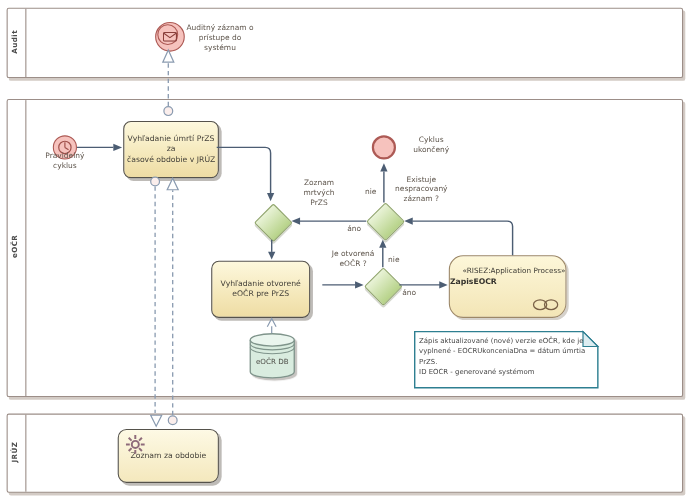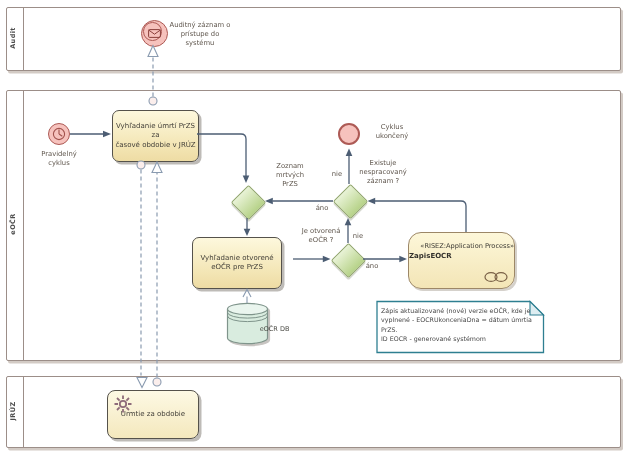--- a/index.html
+++ b/index.html
@@ -62,21 +62,21 @@
   <div class="lbl" style="left:169px;top:21px;width:62px;">Auditný záznam o
 prístupe do
 systému</div>
 
   <div class="event" style="left:48px;top:123px;width:22px;height:22px;border:1.6px solid #ad5a55;box-sizing:border-box;">
     <svg width="16" height="16" style="position:absolute;left:1.5px;top:1.5px;">
       <circle cx="8" cy="8" r="5.6" fill="none" stroke="#a1524d" stroke-width="1.1"></circle>
       <path d="M8 8 L8 3.4 M8 8 L11.3 10.2" fill="none" stroke="#a1524d" stroke-width="1.1"></path>
     </svg>
   </div>
-  <div class="lbl" style="left:31px;top:150px;width:56px;">Pravidelný
+  <div class="lbl" style="left:31px;top:138px;width:56px;">Pravidelný
 cyklus</div>
 
   <div class="task" style="left:112px;top:110px;width:85px;height:50px;">Vyhľadanie úmrtí PrZS za
 časové obdobie v JRÚZ</div>
 
   <div class="gateway" style="left:235.5px;top:189.5px;"></div>
   <div class="lbl" style="left:268px;top:162px;width:44px;">Zoznam
 mrtvých
 PrZS</div>
 
@@ -106,24 +106,24 @@
     <svg width="24" height="12" style="position:absolute;right:6px;bottom:5px;">
       <ellipse cx="7" cy="6" rx="6" ry="4.4" fill="none" stroke="#7a6147" stroke-width="1.2"></ellipse>
       <ellipse cx="17" cy="6" rx="6" ry="4.4" fill="none" stroke="#7a6147" stroke-width="1.2"></ellipse>
     </svg>
   </div>
 
   <div class="note-text" style="left:381px;top:306px;width:160px;">Zápis aktualizované (nové) verzie eOČR, kde je
 vyplnené - EOCRUkonceniaDna = dátum úmrtia PrZS.
 ID EOCR - generované systémom</div>
 
-  <div class="lbl" style="left:227px;top:325px;width:41px;font-size:6.5px;color:#4a4a44;margin-left:27px;">eOČR DB</div>
+  <div class="lbl" style="left:227px;top:325px;width:41px;font-size:6.5px;color:#4a4a44;">eOČR DB</div>
 
   <div class="task" style="left:107px;top:390px;width:90px;height:47px;border-radius:8px;background:linear-gradient(180deg,#fdf9e4,#f4e8bd);">
-    <span>Urmtie za obdobie</span>
+    <span>Zoznam za obdobie</span>
     <svg width="22" height="22" style="position:absolute;left:4px;top:2px;">
       <g stroke="#8e6b7a" stroke-width="1.8" fill="none">
         <circle cx="11" cy="11" r="3.2"></circle>
         <path d="M11 2.5 V6 M11 16 V19.5 M2.5 11 H6 M16 11 H19.5 M5 5 L7.6 7.6 M14.4 14.4 L17 17 M17 5 L14.4 7.6 M7.6 14.4 L5 17"></path>
       </g>
     </svg>
   </div>
 
   <svg class="layer" width="625" height="454" viewBox="0 0 625 454">
 

